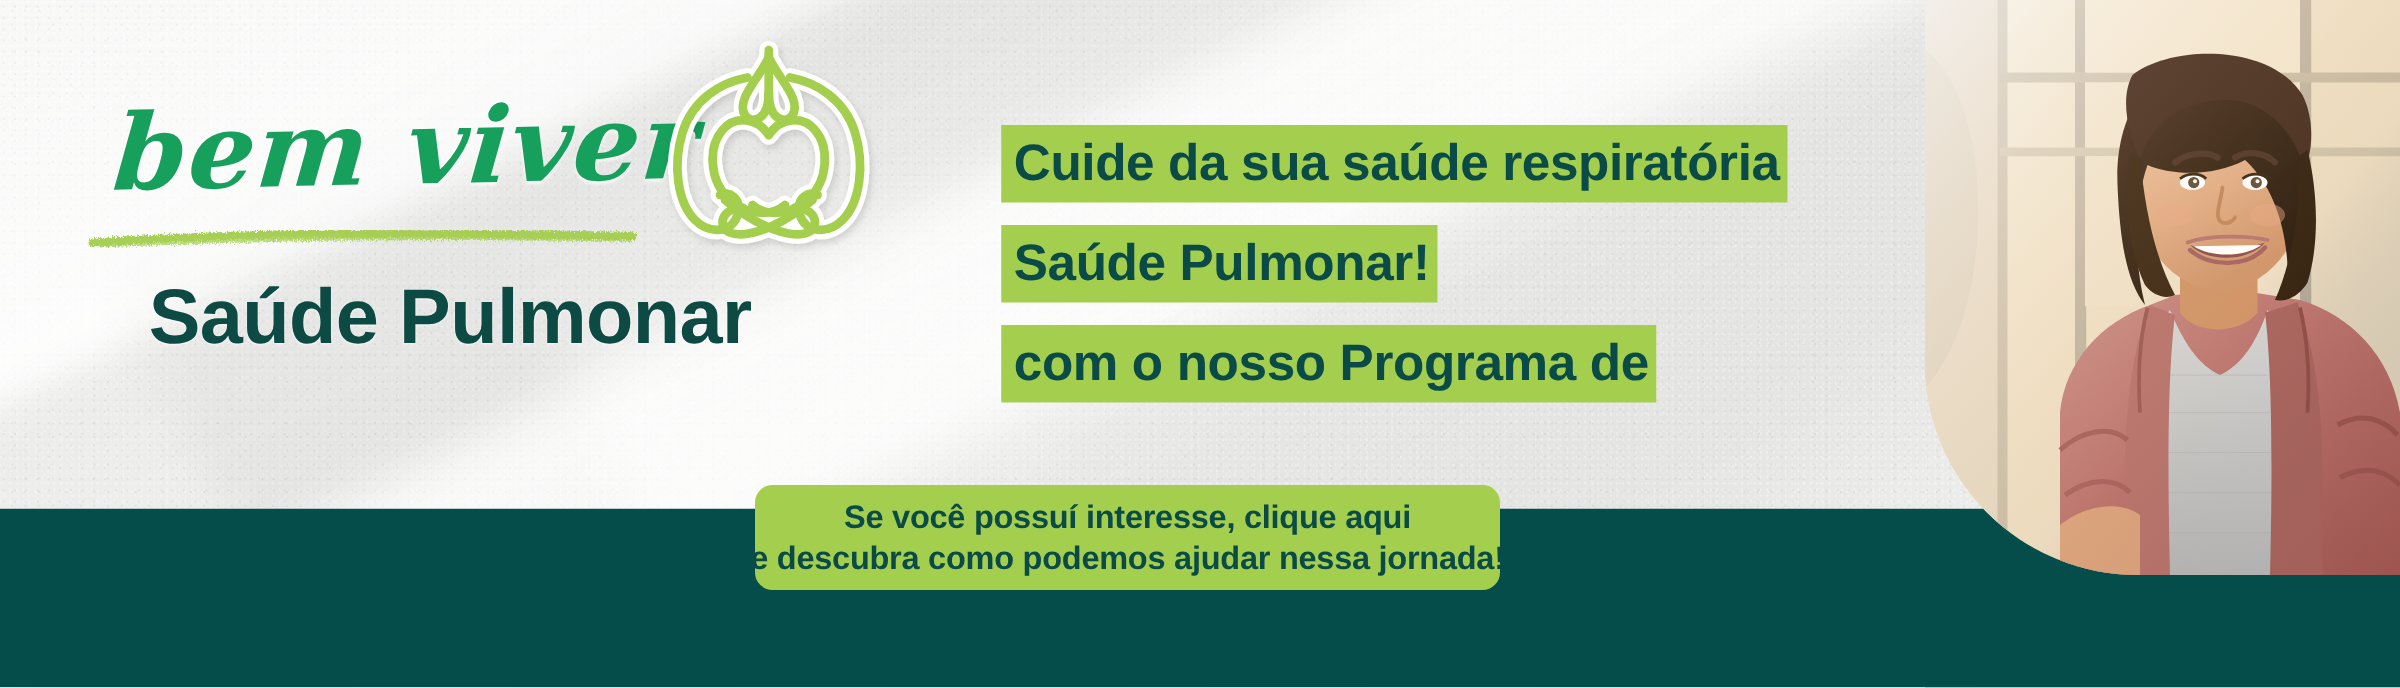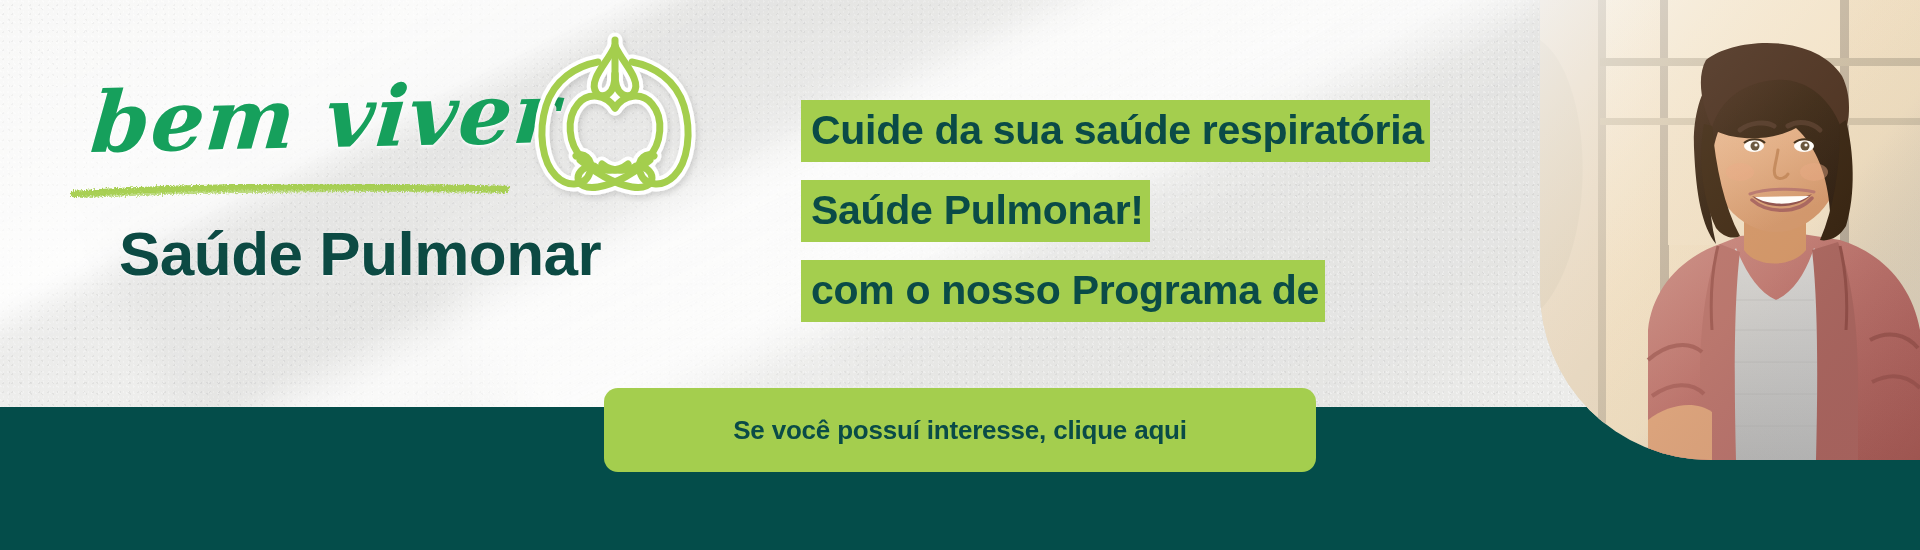--- a/index.html
+++ b/index.html
@@ -98,21 +98,21 @@
     font-size:41px;
     line-height:52px;
     padding:4px 6px 6px 10px;
     margin-bottom:18px;
     letter-spacing:-.3px;
     white-space:nowrap;
   }
 
   
   .cta{
-    position:absolute;left:604px;top:388px;width:712px;height:84px;
+    position:absolute;left:604px;top:388px;width:596px;height:84px;
     background:#a4ce4e;border-radius:14px;
     display:flex;flex-direction:column;align-items:center;justify-content:center;
     cursor:pointer;
   }
   .cta-line{
     color:#0a4b47;font-family:"Liberation Sans", sans-serif;
     font-weight:700;font-size:26px;line-height:33px;letter-spacing:-.2px;
     white-space:nowrap;
   }
 
@@ -205,20 +205,21 @@
   </div>
 
   <div class="headline">
     <span class="hl-line">Cuide da sua saúde respiratória</span>
     <span class="hl-line">Saúde Pulmonar!</span>
     <span class="hl-line">com o nosso Programa de</span>
   </div>
 
   <div class="cta">
     <div class="cta-line">Se você possuí interesse, clique aqui</div>
+    <div class="cta-line">e descubra como podemos ajudar nessa jornada!</div>
   </div>
 
   <div class="photo">
     <svg width="380" height="460" viewBox="0 0 380 460" xmlns="http://www.w3.org/2000/svg">
       <defs>
         <linearGradient id="wall" x1="0" y1="0" x2="1" y2="1">
           <stop offset="0%" stop-color="#efe8da"></stop>
           <stop offset="45%" stop-color="#e8ddc9"></stop>
           <stop offset="100%" stop-color="#ded2bd"></stop>
         </linearGradient>

